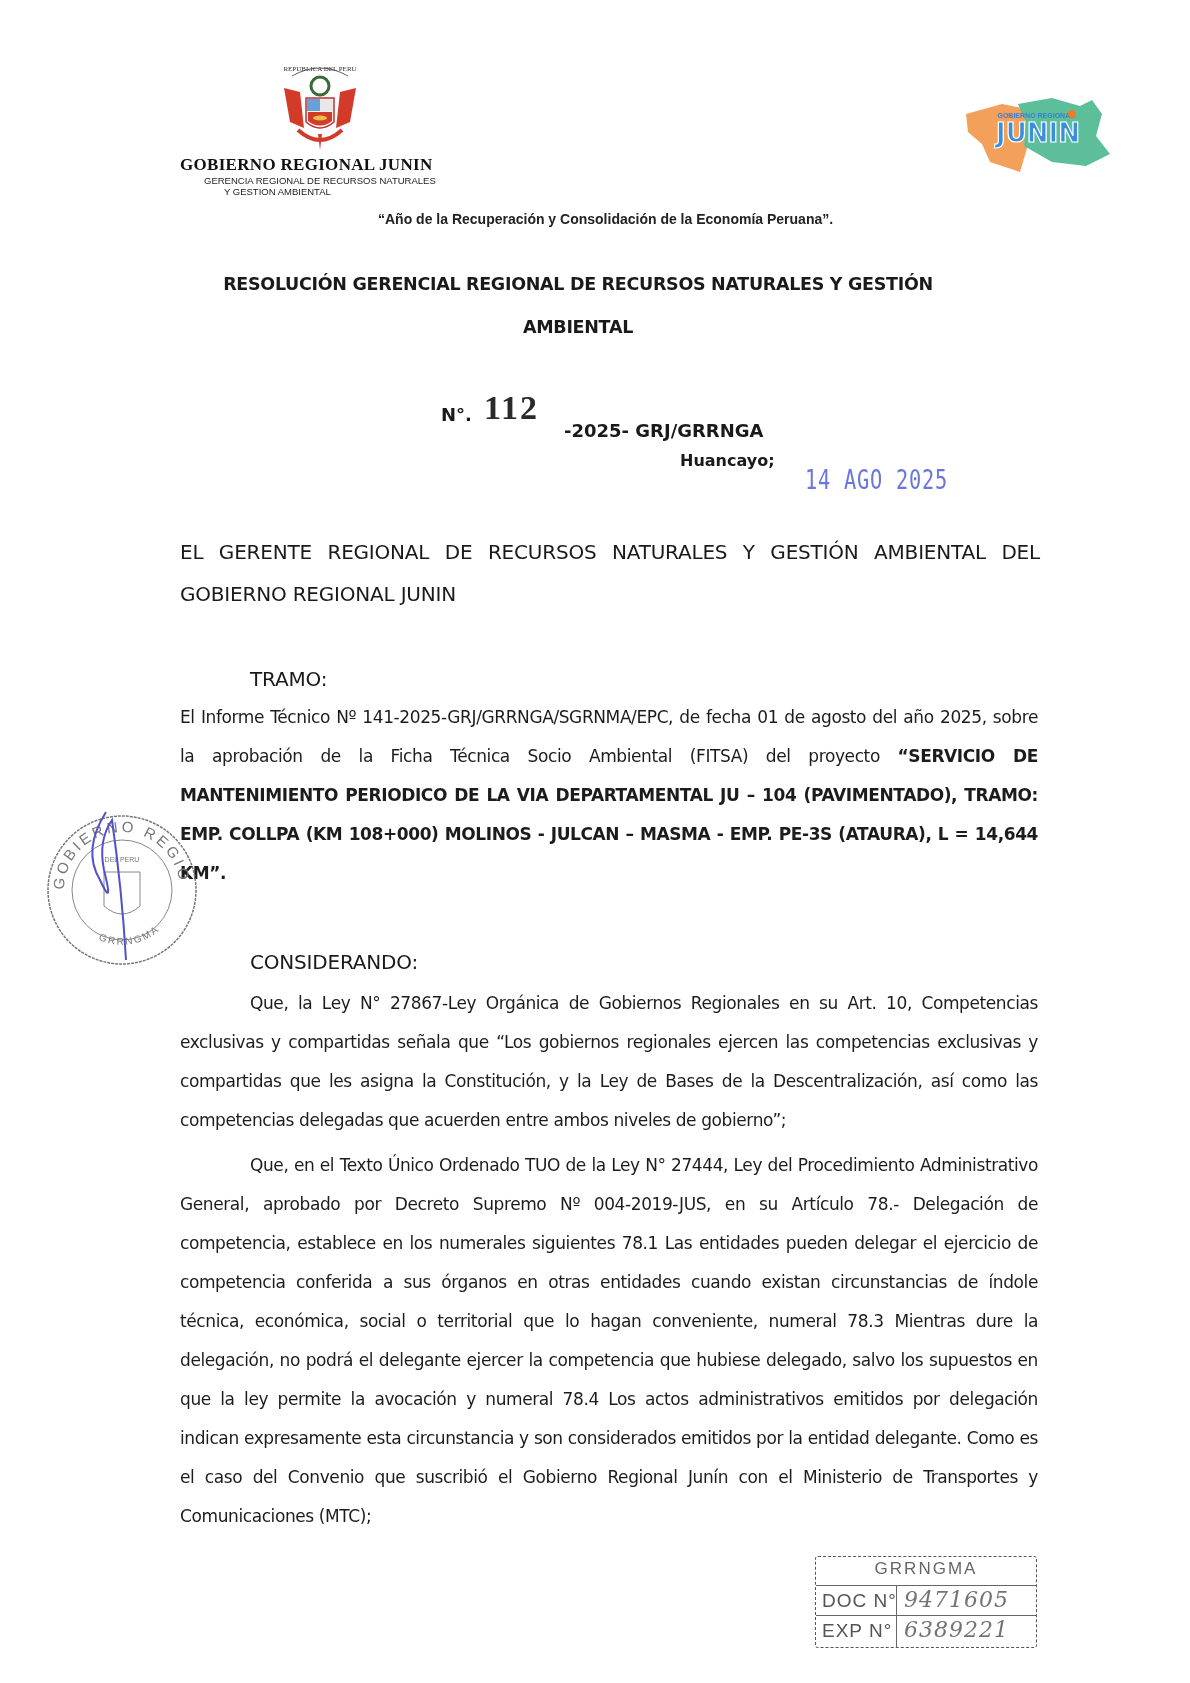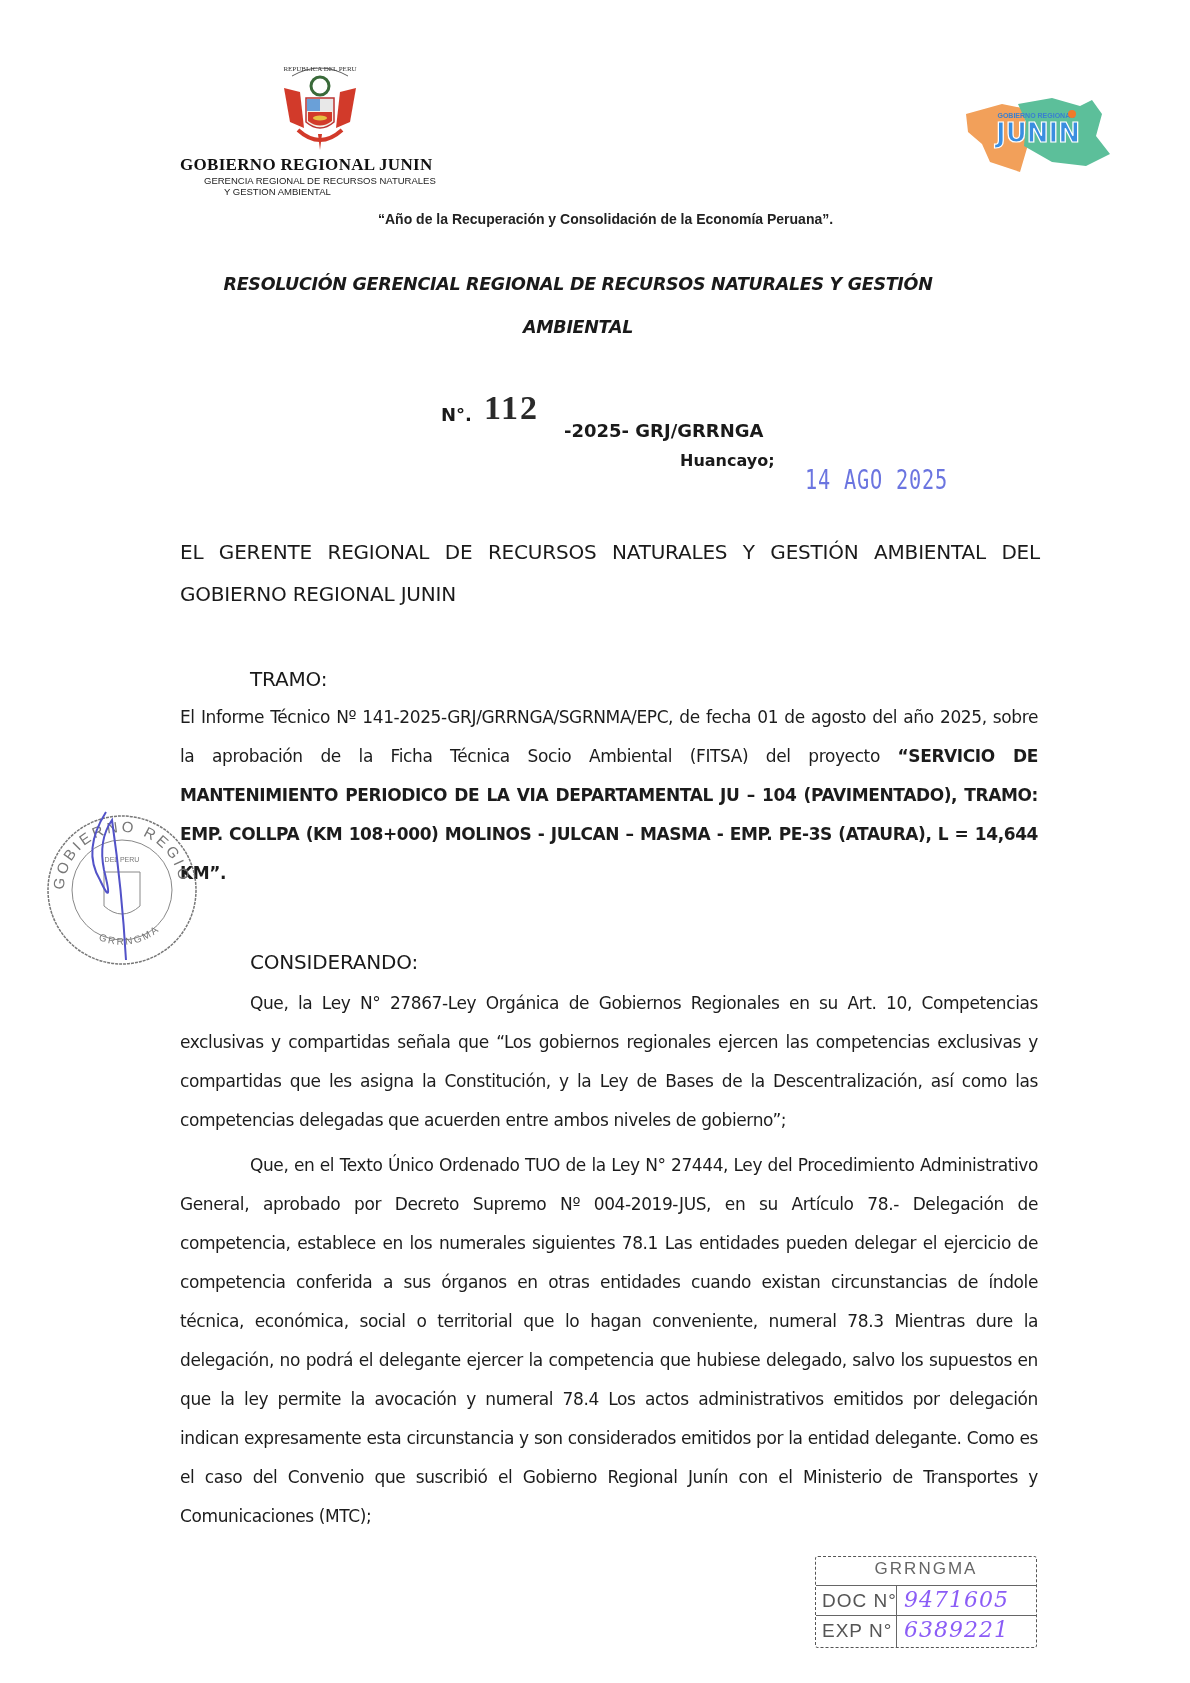--- a/index.html
+++ b/index.html
@@ -13,21 +13,21 @@
               font-size: 17px; letter-spacing: 0.3px; color: #111; }
   #org-sub1 { left: 204px; top: 175px; font-size: 9.5px; color: #222; }
   #org-sub2 { left: 224px; top: 186px; font-size: 9.5px; color: #222; }
 
   
   #junin-logo { left: 960px; top: 92px; width: 160px; height: 90px; }
 
   #year-motto { left: 378px; top: 211px; font-size: 14px; font-weight: bold; color: #222; }
 
   .title { font-family: "DejaVu Sans", sans-serif; font-weight: bold; font-size: 17.5px;
-           width: 1156px; text-align: center; left: 0; letter-spacing: -0.3px; font-style: italic; }
+           width: 1156px; text-align: center; left: 0; letter-spacing: -0.3px; }
   #title1 { top: 274px; }
   #title2 { top: 317px; }
 
   #num-prefix { left: 441px; top: 404px; font-family: "DejaVu Sans", sans-serif; font-weight: bold; font-size: 18px; }
   #num-value { left: 484px; top: 389px; font-family: "Liberation Serif", serif; font-weight: bold; font-size: 34px;
                letter-spacing: 2px; color: #2a2a2a; }
   #num-suffix { left: 564px; top: 420px; font-family: "DejaVu Sans", sans-serif; font-weight: bold; font-size: 18px; }
 
   #city { left: 680px; top: 451px; font-family: "DejaVu Sans", sans-serif; font-weight: bold; font-size: 16px; }
   #date-stamp { left: 805px; top: 465px; font-family: "DejaVu Sans Mono", monospace; font-size: 26px;
@@ -50,21 +50,21 @@
 
   
   #seal { left: 42px; top: 810px; width: 160px; height: 160px; }
 
   
   #reception { left: 815px; top: 1556px; width: 220px; height: 90px; border: 1.5px dashed #555;
                border-radius: 3px; font-family: "Liberation Sans", sans-serif; }
   #reception .row { position: absolute; left: 0; width: 100%; border-top: 1.5px solid #666; }
   #reception .lbl { position: absolute; left: 6px; font-size: 19px; color: #555; letter-spacing: 1px; }
   #reception .val { position: absolute; left: 88px; font-family: "DejaVu Serif", serif; font-style: italic;
-                    font-size: 22px; color: #8b5cf6; letter-spacing: 1px; }
+                    font-size: 22px; color: #737373; letter-spacing: 1px; }
   #reception .vline { position: absolute; left: 80px; top: 28px; bottom: 0; border-left: 1.5px solid #666; }
   #rec-head { position: absolute; left: 0; width: 100%; top: 2px; text-align: center; font-size: 17px;
               color: #666; letter-spacing: 2px; }
 </style>
 </head>
 <body>
 
 <div class="abs" id="coat">
   <svg width="100" height="100" viewBox="0 0 100 100">
     <path d="M22 18 Q50 2 78 18" fill="none" stroke="#333" stroke-width="0.8"></path>

